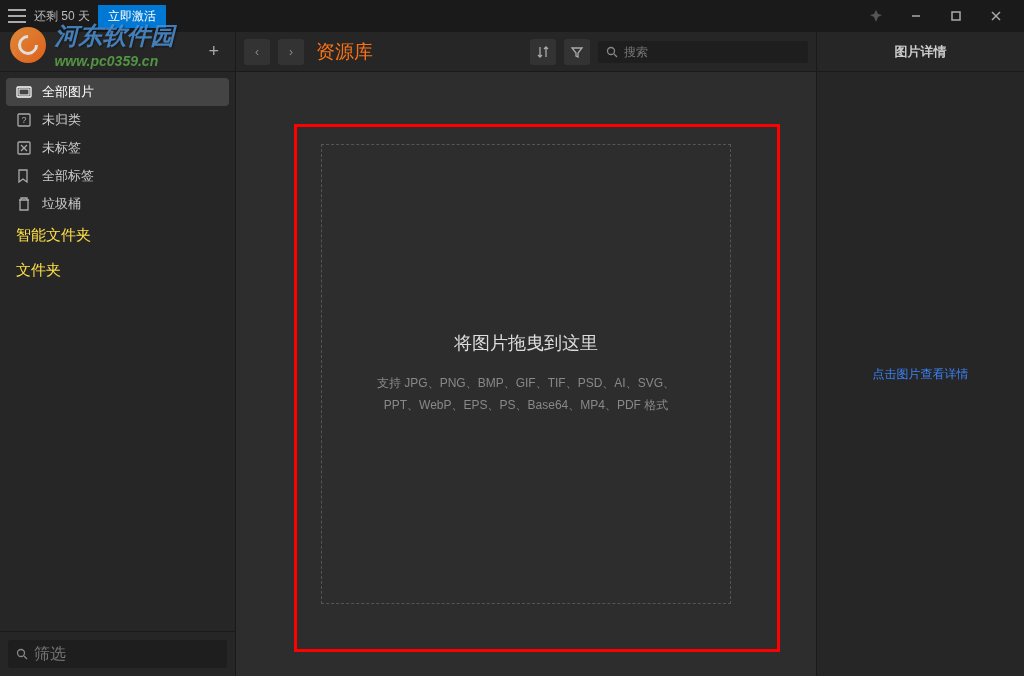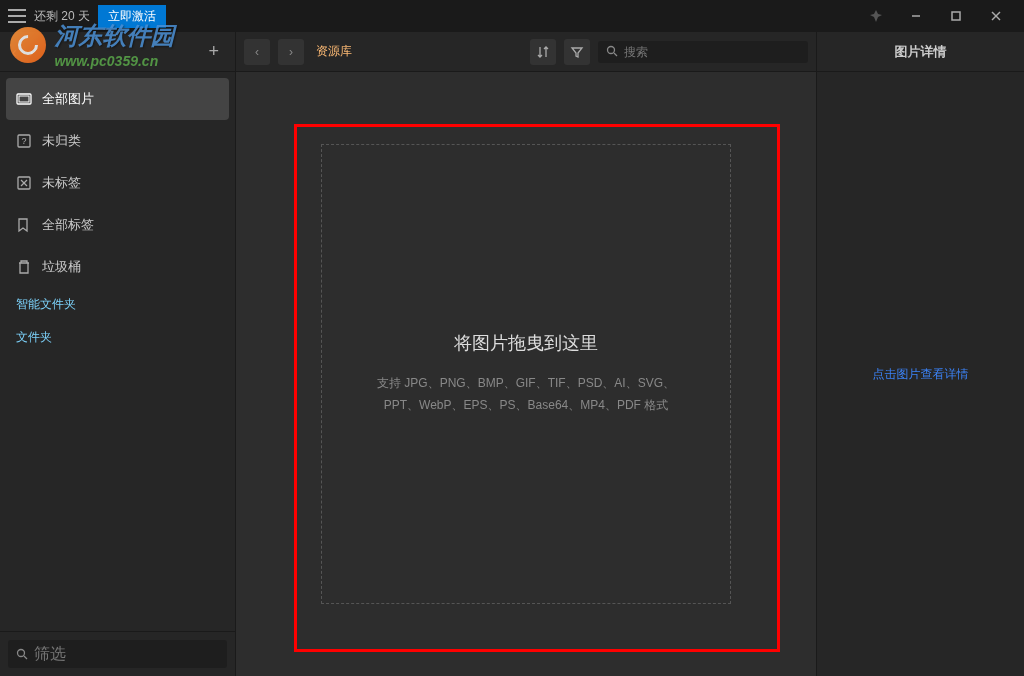--- a/index.html
+++ b/index.html
@@ -160,21 +160,21 @@
       cursor: pointer;
     }
     .sidebar-list {
       flex: 1;
       padding: 6px;
       overflow-y: auto;
     }
     .sidebar-item {
       display: flex;
       align-items: center;
-      padding: 12px 10px;
+      padding: 5px 10px;
       border-radius: 4px;
       cursor: pointer;
       font-size: 13px;
       color: #ccc;
       gap: 10px;
     }
     .sidebar-item.active {
       background: #444;
       color: #fff;
     }
@@ -182,22 +182,22 @@
       width: 16px;
       height: 16px;
       display: flex;
       align-items: center;
       justify-content: center;
       color: #aaa;
     }
     .sidebar-item.active .icon { color: #fff; }
     .sidebar-section {
       padding: 8px 10px;
-      font-size: 12px;
-      color: #7dd3fc;
+      font-size: 15px;
+      color: #fde047;
       cursor: pointer;
     }
     .sidebar-footer {
       padding: 8px;
       border-top: 1px solid #1a1a1a;
     }
     .filter-input-wrap {
       display: flex;
       align-items: center;
       background: #1e1e1e;
@@ -234,28 +234,28 @@
       display: flex;
       align-items: center;
       justify-content: center;
       background: #333;
       border-radius: 3px;
       cursor: pointer;
       color: #888;
       font-size: 12px;
     }
     .breadcrumb {
-      font-size: 12px;
-      color: #fdba74;
+      font-size: 19px;
+      color: #f97316;
       margin-left: 4px;
       flex: 1;
     }
     .search-wrap {
       display: flex;
-      align-items: flex-start;
+      align-items: center;
       background: #1e1e1e;
       border-radius: 3px;
       padding: 4px 8px;
       gap: 6px;
       width: 210px;
     }
     .search-wrap input {
       background: transparent;
       border: none;
       color: #ccc;
@@ -331,21 +331,21 @@
 </head>
 <body>
 
 <div class="titlebar">
   <div class="titlebar-left">
     <div class="menu-icon">
       <span></span>
         <span></span>
         <span></span>
     </div>
-    <span class="trial-text">还剩 20 天</span>
+    <span class="trial-text">还剩 50 天</span>
     <button class="activate-btn">立即激活</button>
   </div>
   <div class="titlebar-right">
     <div class="pin-icon">
       <svg width="12" height="12" viewBox="0 0 12 12">
           <path d="M6 0 L8 4 L12 5 L8 7 L6 12 L4 7 L0 5 L4 4 Z" fill="#555"></path>
         </svg>
     </div>
     <div class="win-btn">
       <svg width="12" height="12">

